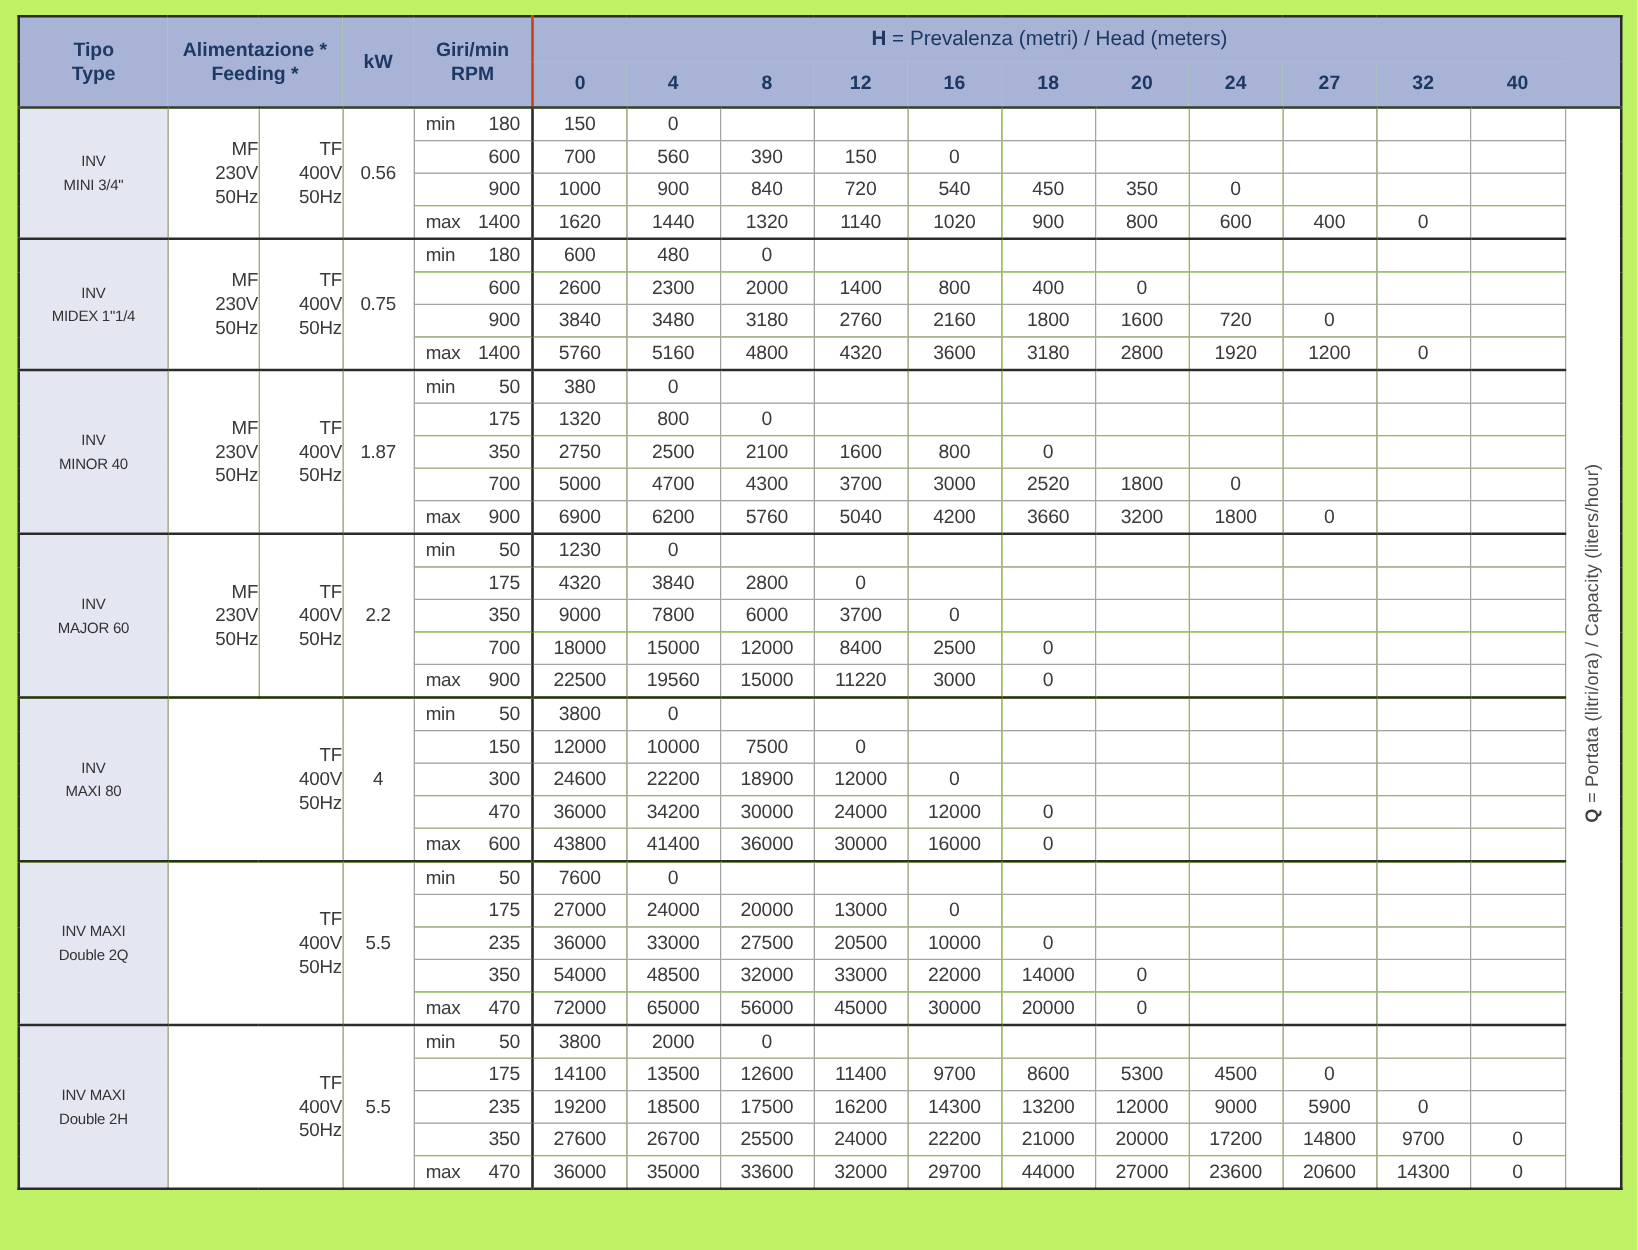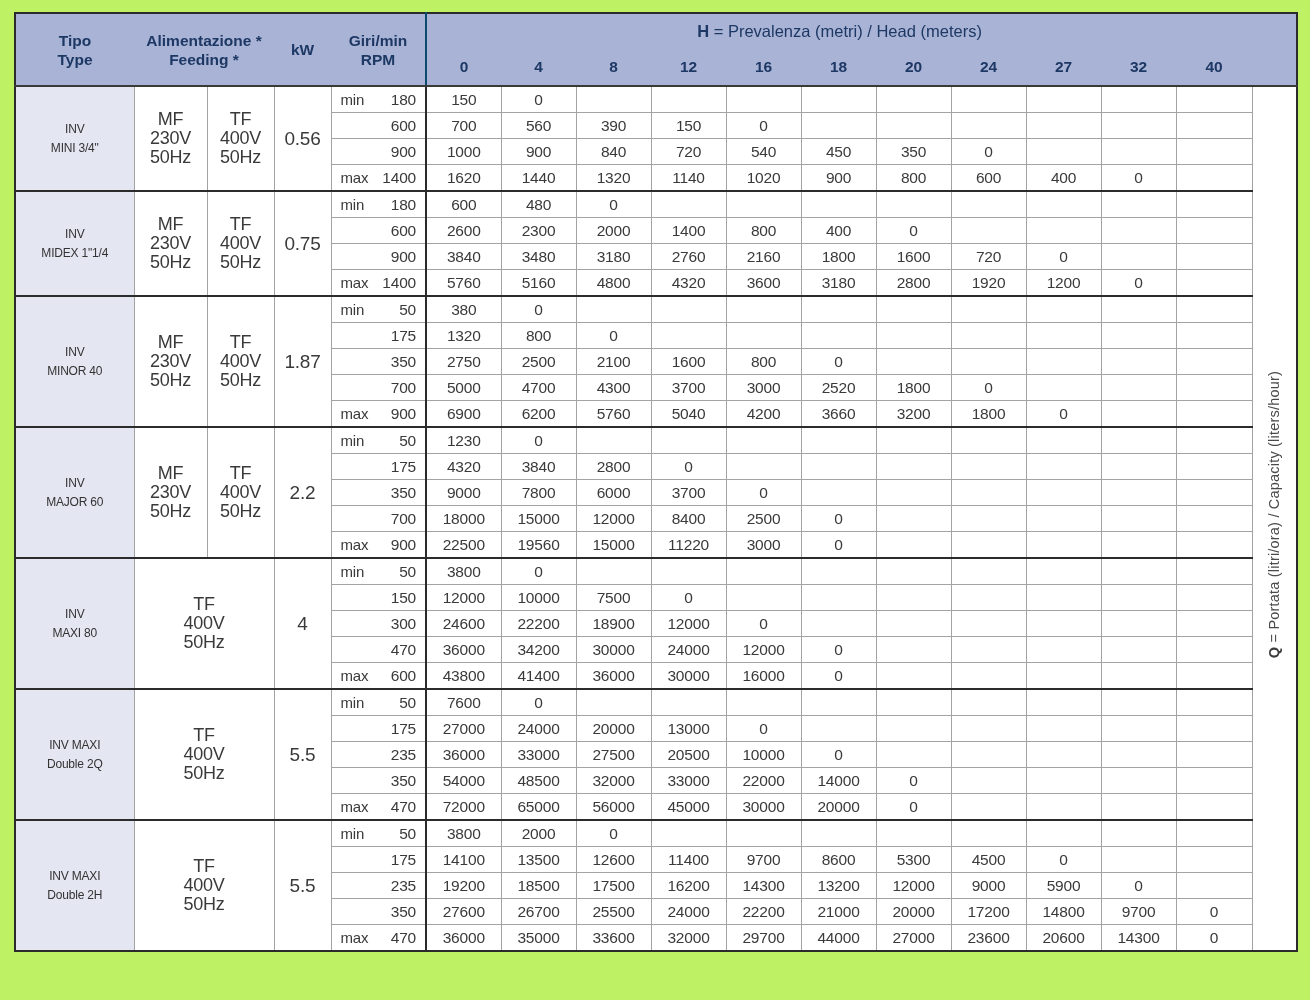--- a/index.html
+++ b/index.html
@@ -15,38 +15,38 @@
   
   thead th {
     background:#a9b3d5; color:#1d3864; border:none;
     font-weight:bold; vertical-align:middle; text-align:center;
   }
   th.h-left { font-size:15.5px; line-height:19px; height:36px; }
   th.h-title { font-size:16.5px; font-weight:normal; height:36px; }
   th.h-title b { font-weight:bold; }
   th.tick { font-size:15.5px; height:37px; }
   thead tr:last-child th, th.rowspan2 { border-bottom:2px solid #3a3a3a; }
-  th.rpm-head { border-right:2px solid #0c4a6e; }
+  th.rpm-head { border-right:2px solid #c2410c; }
   th.h-title { border-left:2px solid #737373; }
 
   
   tbody td {
     border:1px solid #a3a3a3; background:#ffffff;
     height:25px; line-height:25px; text-align:center; vertical-align:middle;
     font-size:15.5px; color:#3a3a3a; letter-spacing:-0.2px;
     overflow:hidden; white-space:nowrap;
   }
   tr.block-top > td { border-top:2px solid #2b2b2b; }
 
   td.model {
     background:#e4e6f2; font-weight:normal; color:#333333;
     font-size:12px; line-height:19px; white-space:normal;
   }
-  td.feed { font-size:18px; line-height:19px; white-space:normal; }
-  td.kw { font-size:19px; }
+  td.feed { font-size:15px; line-height:19px; white-space:normal;text-align:right; }
+  td.kw { font-size:15px; }
   td.rpm { border-right:2px solid #2b2b2b; padding:0; }
   td.rpm .rpm-inner { display:flex; justify-content:flex-start; align-items:center; padding:0 9px 0 9px; width:100%; }
   td.rpm .rpm-prefix { font-size:15px; }
   td.rpm .rpm-val { margin-left:auto; }
 
   td.qcell { border:none; border-left:1px solid #a3a3a3; text-align:center; vertical-align:middle; }
   .q-label {
     writing-mode:vertical-rl; transform:rotate(180deg);
     display:inline-block; font-size:14.5px; color:#4a4a4a;
     letter-spacing:0.2px; white-space:nowrap; line-height:16px;

